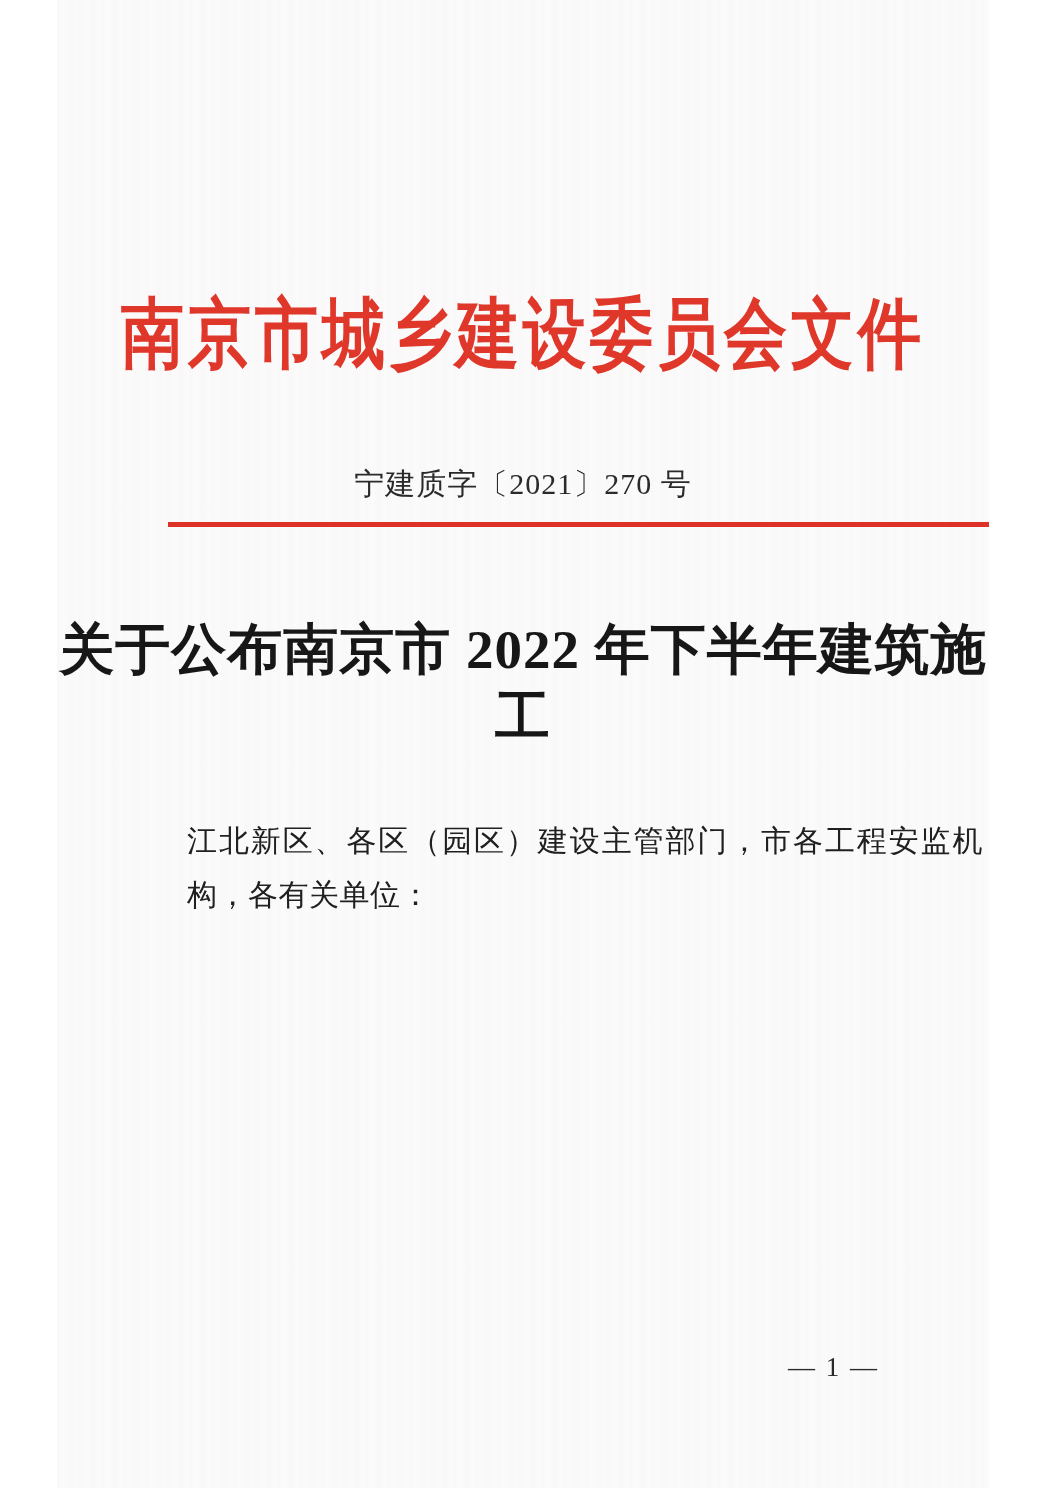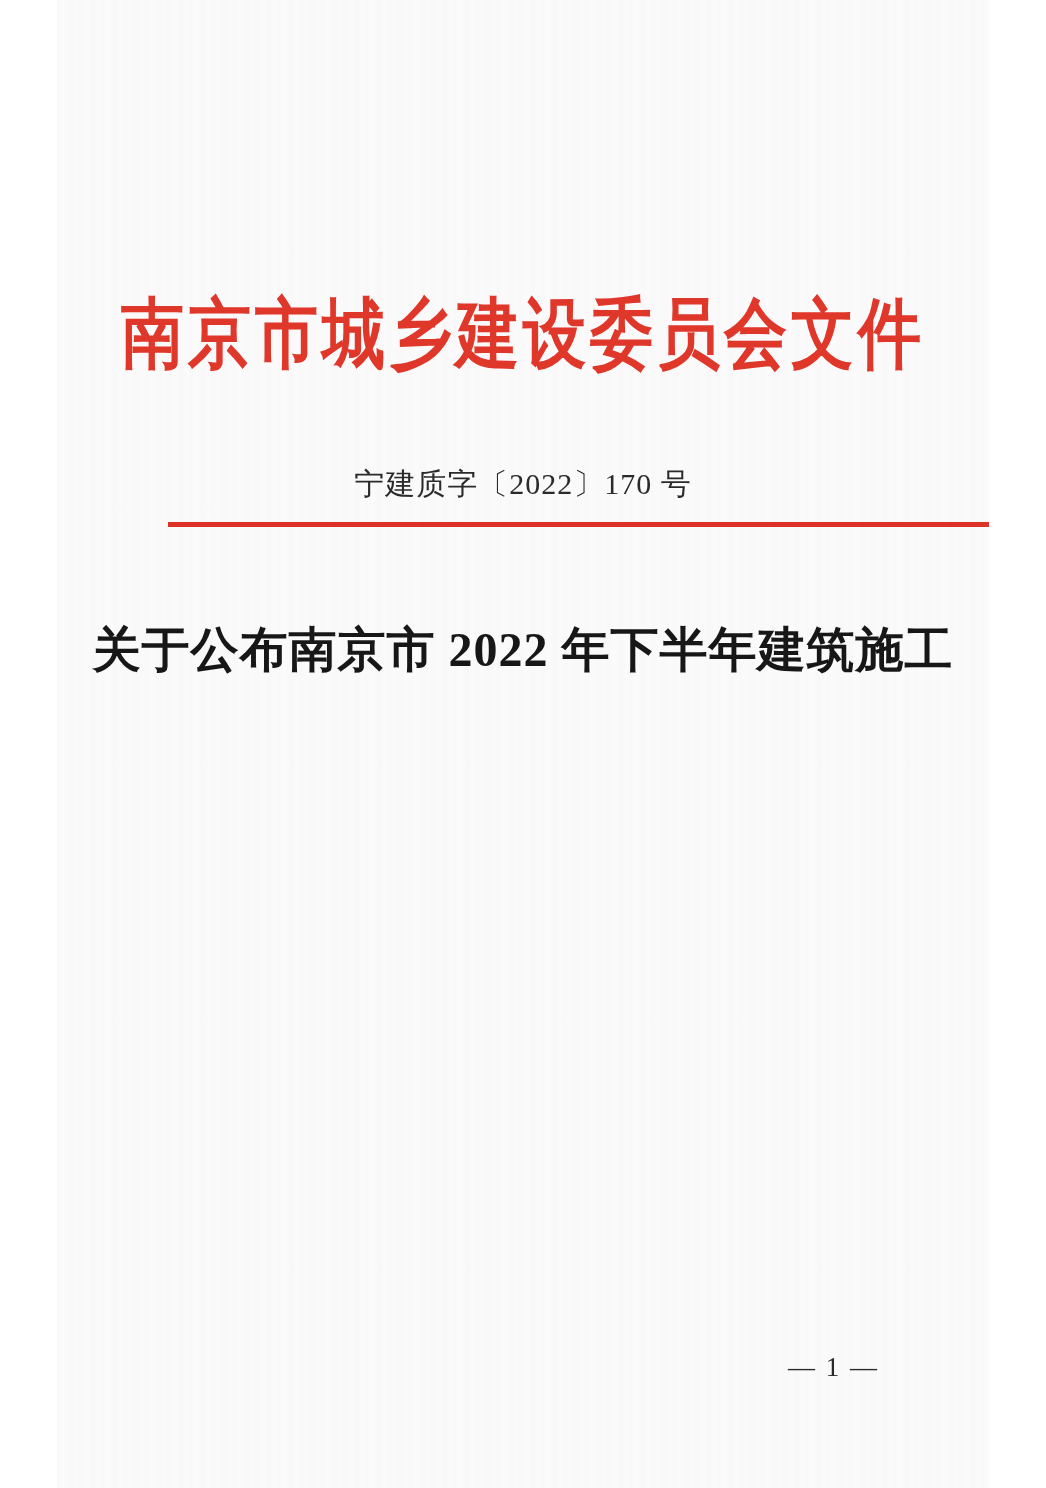--- a/index.html
+++ b/index.html
@@ -52,21 +52,21 @@
     width: 824px;
     height: 5px;
     background: #dd3228;
   }
   .doc-title {
     position: absolute;
     top: 616px;
     left: 0;
     right: 0;
     text-align: center;
-    font-size: 48px;
+    font-size: 55px;
     font-weight: 700;
     line-height: 67px;
     letter-spacing: 1px;
     color: #171717;
   }
   .body-text {
     position: absolute;
     top: 814px;
     left: 130px;
     width: 796px;
@@ -88,26 +88,27 @@
     color: #2a2a2a;
   }
 </style>
 </head>
 <body>
 
 <div class="page">
 
   <div class="header-title">南京市城乡建设委员会文件</div>
 
-  <div class="doc-number">宁建质字〔2022〕170 号</div>
+  <div class="doc-number">宁建质字〔2021〕270 号</div>
 
   <div class="red-divider"></div>
 
   <div class="doc-title">
     <div>关于公布南京市 2022 年下半年建筑施工</div>
   </div>
 
   <div class="body-text">
+    <p>江北新区、各区（园区）建设主管部门，市各工程安监机构，各有关单位：</p>
   </div>
 
   <div class="page-number">— 1 —</div>
 
 </div>
 
 </body></html>

